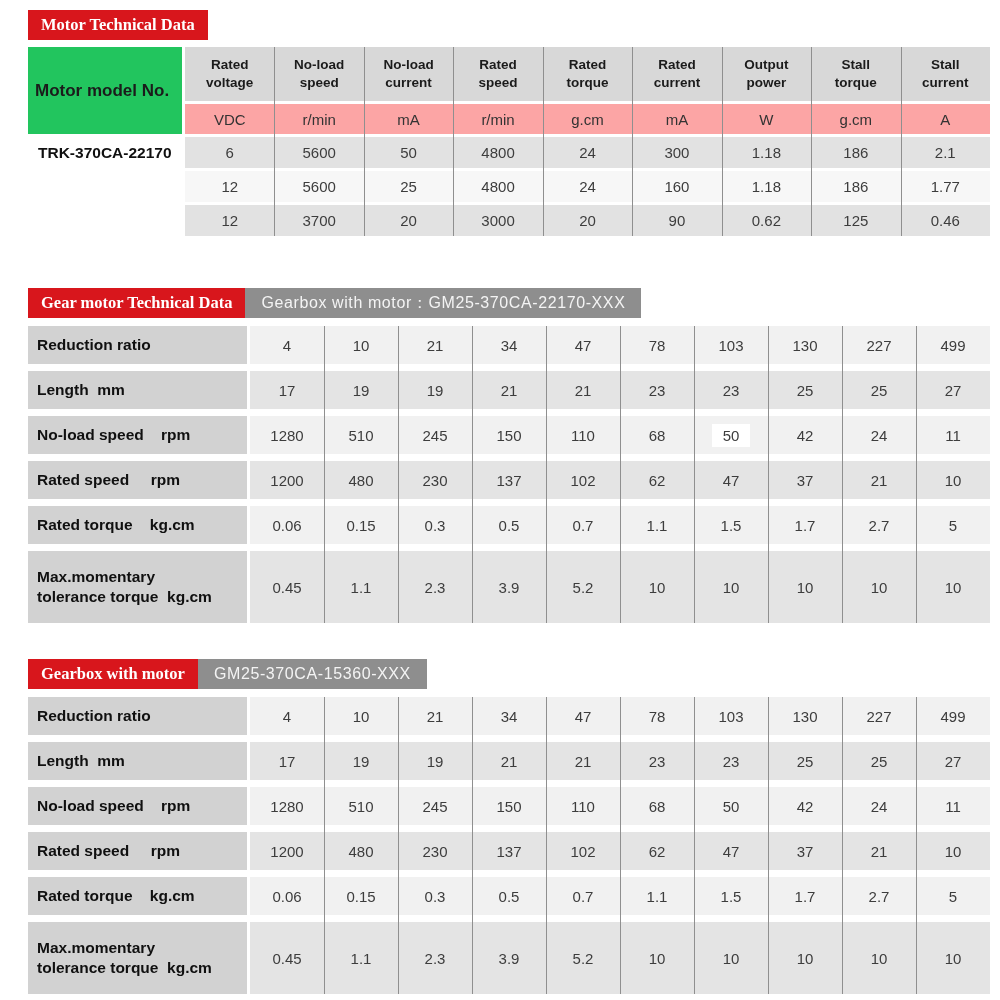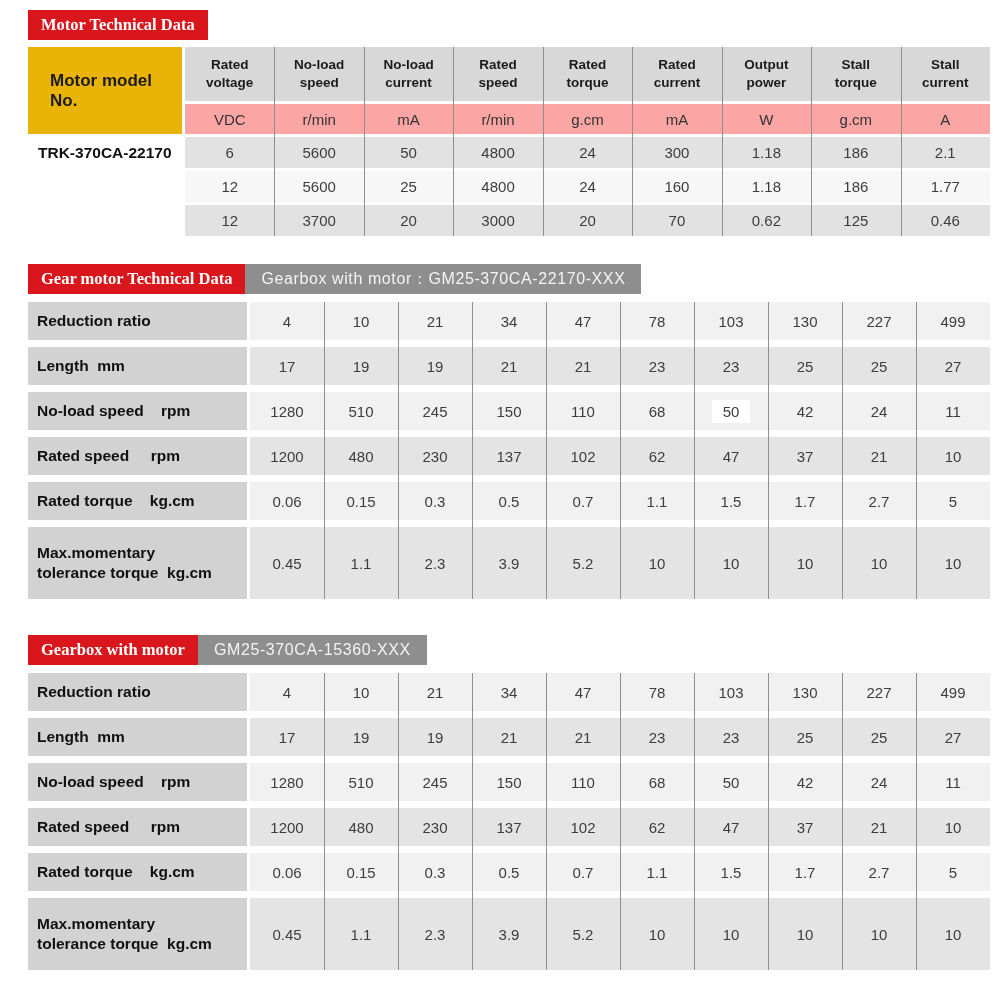--- a/index.html
+++ b/index.html
@@ -23,38 +23,38 @@
   
   #motor-table{display:grid;grid-template-columns:157px repeat(9,1fr);
                grid-template-rows:54px 30px 31px 31px 31px;row-gap:3px;
                position:relative;width:962px;margin-top:7px;}
   
   .gear-table{display:grid;grid-template-columns:222px repeat(10,1fr);
               grid-template-rows:38px 38px 38px 38px 38px 72px;row-gap:7px;
               position:relative;width:962px;margin-top:8px;}
 
   .cell{display:flex;align-items:center;justify-content:center;min-width:0;}
-  .corner{background:#eab308;font-weight:bold;font-size:17px;color:#1b1b1b;
-          justify-content:flex-start;padding-left:22px;margin-right:3px;}
+  .corner{background:#22c55e;font-weight:bold;font-size:17px;color:#1b1b1b;
+          justify-content:flex-start;padding-left:7px;margin-right:3px;}
   .colhead{background:#d8d8d8;font-weight:bold;font-size:13.5px;color:#1b1b1b;
            white-space:pre-line;text-align:center;line-height:1.3;}
   .unit{background:#fca5a5;font-size:15px;color:#333;}
   .model{font-weight:bold;font-size:15.5px;color:#101010;
          justify-content:flex-start;padding-left:10px;margin-right:3px;}
   .model.shade{background:#e9e9e9;}
   .val{font-size:15px;color:#3d3d3d;}
   .dark{background:#e2e2e2;}   .light{background:#f7f7f7;}
   .light2{background:#f1f1f1;} .dark2{background:#e4e4e4;}
   .rlabel{background:#d2d2d2;font-weight:bold;font-size:15.5px;color:#101010;
           justify-content:flex-start;padding-left:9px;margin-right:3px;
           white-space:pre-wrap;line-height:1.3;}
   .vline{position:absolute;top:0;bottom:0;width:1px;background:var(--line);}
   .hl{background:#ffffff;padding:3px 11px;}
 
-  .section2{margin-top:28px;}
+  .section2{margin-top:52px;}
   .section3{margin-top:36px;}
 </style>
 </head>
 <body>
 
 <div class="page">
 
   <section>
     <div class="banner-row">
       <span class="red-tag">Motor Technical Data</span>
@@ -105,21 +105,21 @@
         <div class="cell val light" style="grid-area: 4 / 6;">24</div>
         <div class="cell val light" style="grid-area: 4 / 7;">160</div>
         <div class="cell val light" style="grid-area: 4 / 8;">1.18</div>
         <div class="cell val light" style="grid-area: 4 / 9;">186</div>
         <div class="cell val light" style="grid-area: 4 / 10;">1.77</div>
         <div class="cell val dark" style="grid-area: 5 / 2;">12</div>
         <div class="cell val dark" style="grid-area: 5 / 3;">3700</div>
         <div class="cell val dark" style="grid-area: 5 / 4;">20</div>
         <div class="cell val dark" style="grid-area: 5 / 5;">3000</div>
         <div class="cell val dark" style="grid-area: 5 / 6;">20</div>
-        <div class="cell val dark" style="grid-area: 5 / 7;">70</div>
+        <div class="cell val dark" style="grid-area: 5 / 7;">90</div>
         <div class="cell val dark" style="grid-area: 5 / 8; text-align: center;">0.62</div>
         <div class="cell val dark" style="grid-area: 5 / 9;">125</div>
         <div class="cell val dark" style="grid-area: 5 / 10;">0.46</div>
         <div class="vline" style="left: 246.444px;"></div>
         <div class="vline" style="left: 335.889px;"></div>
         <div class="vline" style="left: 425.333px;"></div>
         <div class="vline" style="left: 514.778px;"></div>
         <div class="vline" style="left: 604.222px;"></div>
         <div class="vline" style="left: 693.667px;"></div>
         <div class="vline" style="left: 783.111px;"></div>

